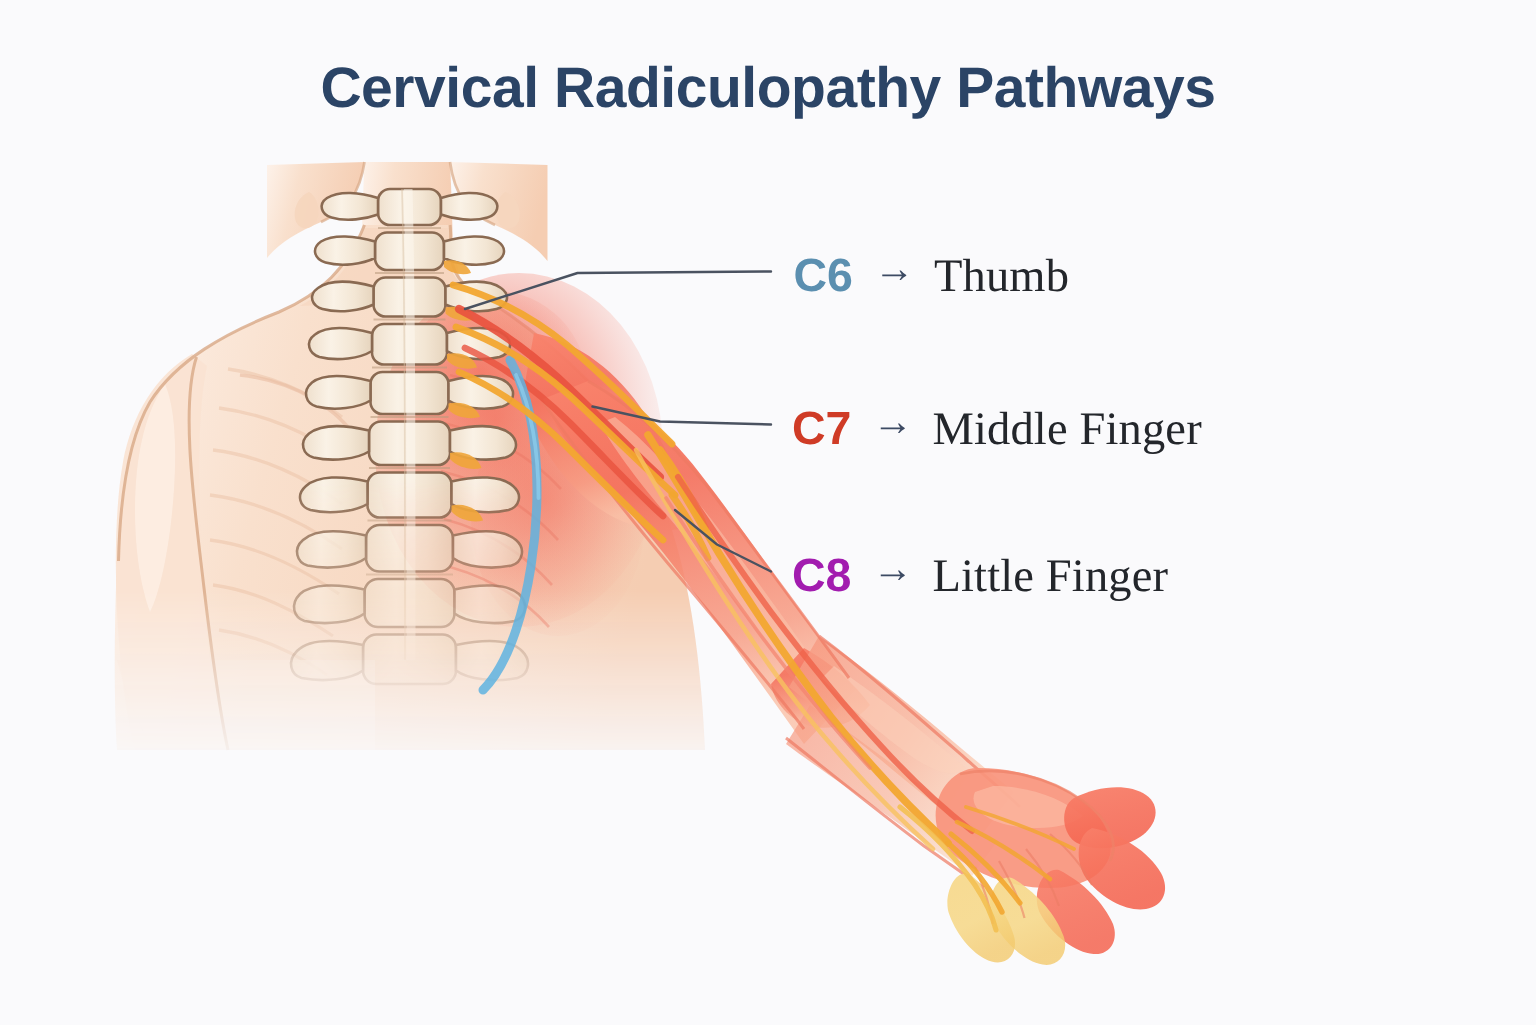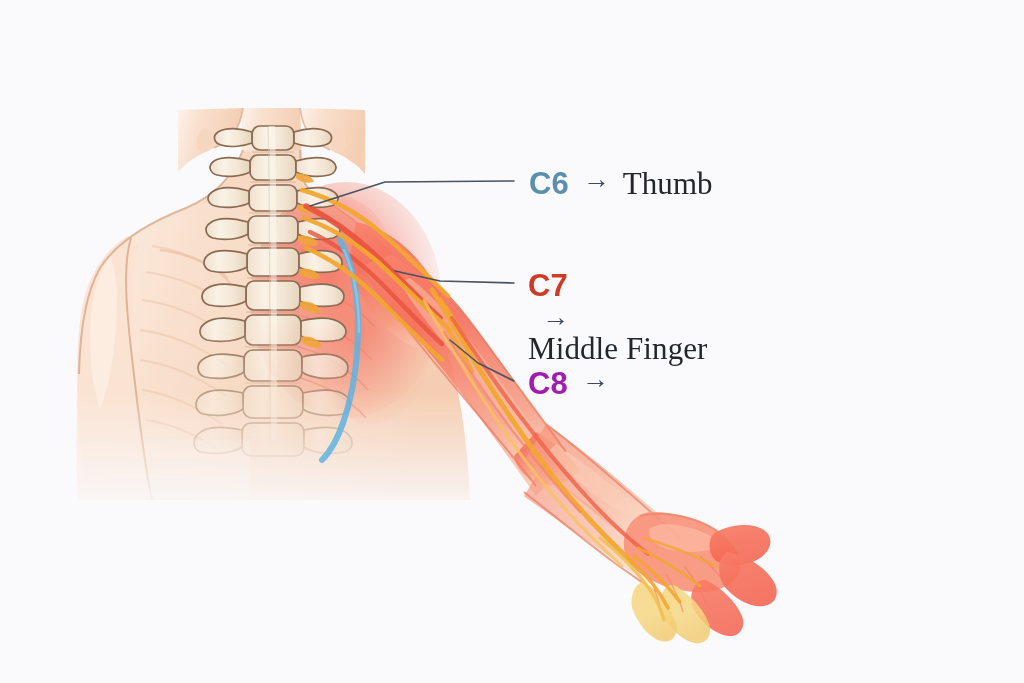--- a/index.html
+++ b/index.html
@@ -51,28 +51,29 @@
     margin: 0 13px 0 14px;
     line-height: 1;
   }
   .legend-target {
     font-size: 31px;
     color: #23262b;
     font-family: Liberation Serif, serif;
     letter-spacing: 0.1px;
   }
   #row-c6 { left: 529px; top: 166px; }
-  #row-c7 { left: 528px; top: 268px; flex-direction: column; }
+  #row-c7 { left: 528px; top: 268px; }
   #row-c8 { left: 528px; top: 366px; }
 </style>
 </head>
 <body>
 
 <div id="page">
 
+  <div id="title">Cervical Radiculopathy Pathways</div>
 
   <svg id="art" width="1024" height="683" viewBox="0 0 1024 683" xmlns="http://www.w3.org/2000/svg">
     <defs>
 
       <linearGradient id="gSkin" x1="0" y1="0" x2="1" y2="0">
         <stop offset="0" stop-color="#fbeade"></stop>
         <stop offset="0.45" stop-color="#f8dcc8"></stop>
         <stop offset="1" stop-color="#f6d2ba"></stop>
       </linearGradient>
       <linearGradient id="gSkinBack" x1="0" y1="0" x2="1" y2="0.25">
@@ -403,15 +404,16 @@
 
   <div class="legend-row" id="row-c7">
     <span class="legend-code" style="color:#cf3b26">C7</span>
     <span class="legend-arrow">→</span>
     <span class="legend-target">Middle Finger</span>
   </div>
 
   <div class="legend-row" id="row-c8">
     <span class="legend-code" style="color:#a21caf">C8</span>
     <span class="legend-arrow">→</span>
+    <span class="legend-target">Little Finger</span>
   </div>
 
 </div>
 
 </body></html>

